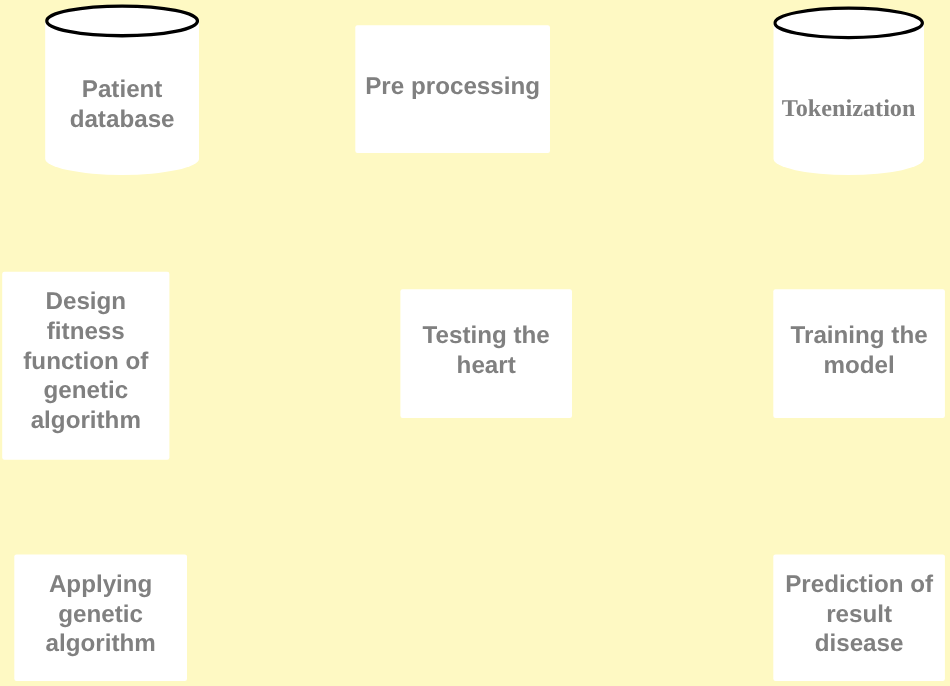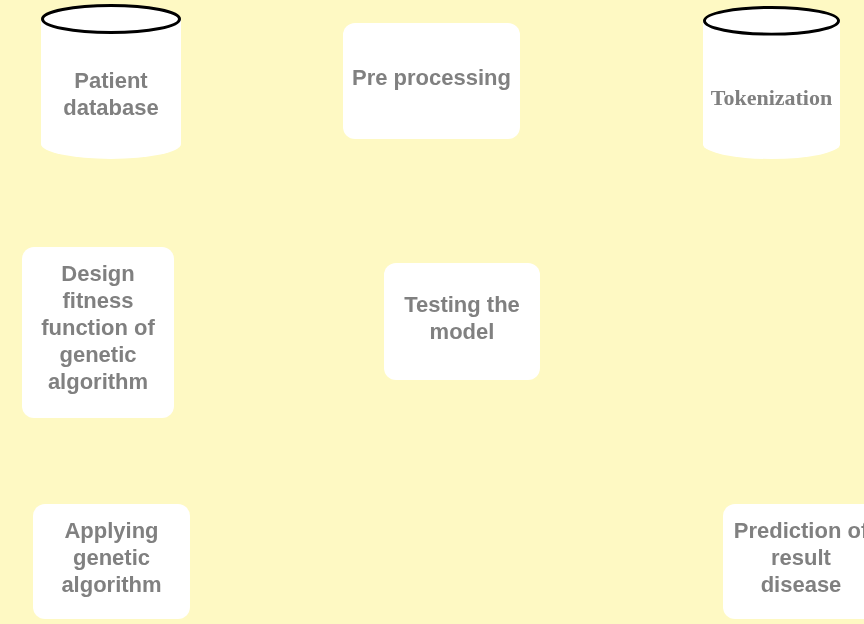--- a/index.html
+++ b/index.html
@@ -16,22 +16,21 @@
     width:100%;height:100%;
     text-align:center;
     color:#808080;
     font-weight:700;
     font-size:22px;
     line-height:27px;
     box-sizing:border-box;
   }
   .box{
     background:#ffffff;
-    border-radius:12px;
-    margin-left:20px;
+    border-radius:2px;
   }
   .box .label{padding:0 6px 8px 6px;}
   .cyl{background:transparent;}
   .cyl svg{position:absolute;left:0;top:0;width:100%;height:100%;display:block;}
   .cyl .label{position:absolute;left:0;top:0;padding:0;}
 
   
   #n-patient-database  {left:41px;  top:3px;   width:140px; height:157px;}
   #n-patient-database .label{padding-top:25px;}
   #n-pre-processing    {left:323px; top:23px;  width:177px; height:116px;}
@@ -68,23 +67,26 @@
       <ellipse cx="70" cy="16" rx="68.5" ry="13.5" fill="#ffffff" stroke="#000000" stroke-width="3"></ellipse>
     </svg>
     <span class="label">Tokenization</span>
   </div>
 
   <div class="node box" id="n-design-fitness">
     <span class="label">Design fitness function of genetic algorithm</span>
   </div>
 
   <div class="node box" id="n-testing-model">
-    <span class="label">Testing the model</span>
+    <span class="label">Testing the heart</span>
   </div>
 
+  <div class="node box" id="n-training-model">
+    <span class="label">Training the model</span>
+  </div>
 
   <div class="node box" id="n-applying-genetic">
     <span class="label">Applying genetic algorithm</span>
   </div>
 
 
   <div class="node box" id="n-prediction-heart">
     <span class="label">Prediction of result disease</span>
   </div>
 

